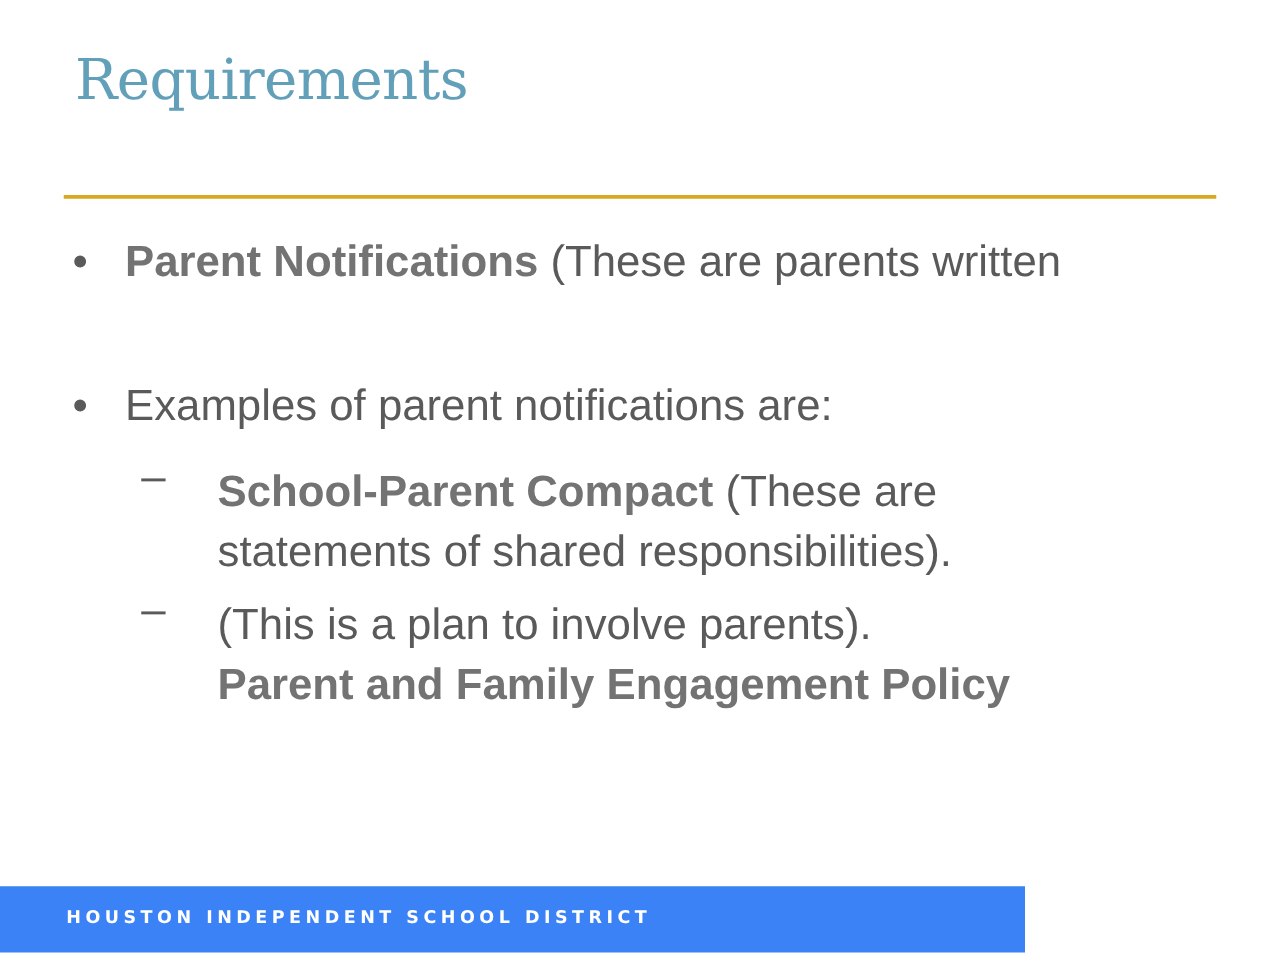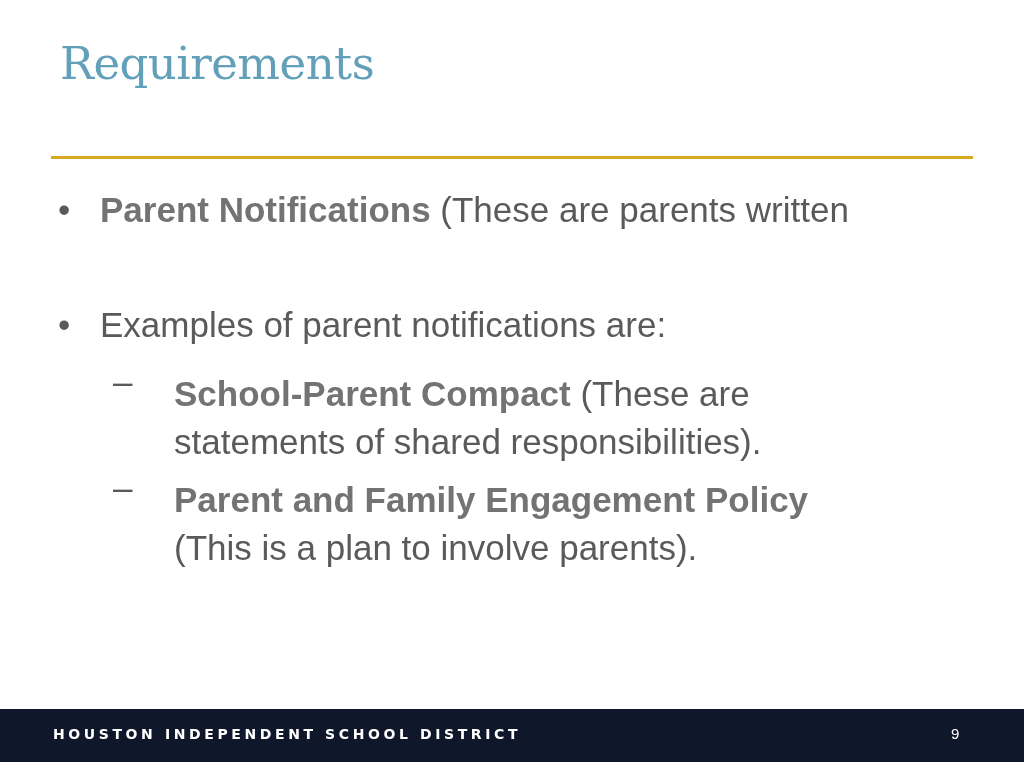--- a/index.html
+++ b/index.html
@@ -26,22 +26,22 @@
     .bullet .mark { position: absolute; left: 0; top: 0; width: 40px; }
     .bullet .content { position: absolute; left: 42px; top: 0; width: 860px; }
     .sub {
       position: absolute; left: 113px; width: 800px;
       font-size: 35px; line-height: 48px; color: #5a5a5a;
     }
     .sub .mark { position: absolute; left: 0; top: 0; }
     .sub .content { position: absolute; left: 33px; top: 12px; width: 760px; margin-left: 28px; }
     b { font-weight: bold; color: #737373; }
     .footer {
-      position: absolute; left: 0; top: 709px; width: 1024px; height: 53px;
-      background: #0f172a;
+      position: absolute; left: 0; top: 709px; width: 820px; height: 53px;
+      background: #3b82f6;
     }
     .footer-org {
       position: absolute; left: 53px; top: 17px;
       font-family: "DejaVu Sans", sans-serif; font-weight: bold;
       font-size: 14px; letter-spacing: 3.6px; color: #ffffff;
     }
     .footer-page {
       position: absolute; left: 951px; top: 16px;
       font-family: "Liberation Sans", sans-serif;
       font-size: 15px; color: #ffffff;
@@ -75,22 +75,22 @@
     <span class="mark">–</span>
     <div class="content">
       <div><b>School-Parent Compact</b><span> (These are</span></div>
       <div>statements of shared responsibilities).</div>
     </div>
   </div>
 
   <div class="sub" style="top:464px;">
     <span class="mark">–</span>
     <div class="content">
+      <div>(This is a plan to involve parents).</div>
       <div><b>Parent and Family Engagement Policy</b></div>
-      <div>(This is a plan to involve parents).</div>
     </div>
   </div>
 </div>
 
 <div class="footer">
   <span class="footer-org">HOUSTON INDEPENDENT SCHOOL DISTRICT</span>
   <span class="footer-page">9</span>
 </div>
 
 </body></html>

